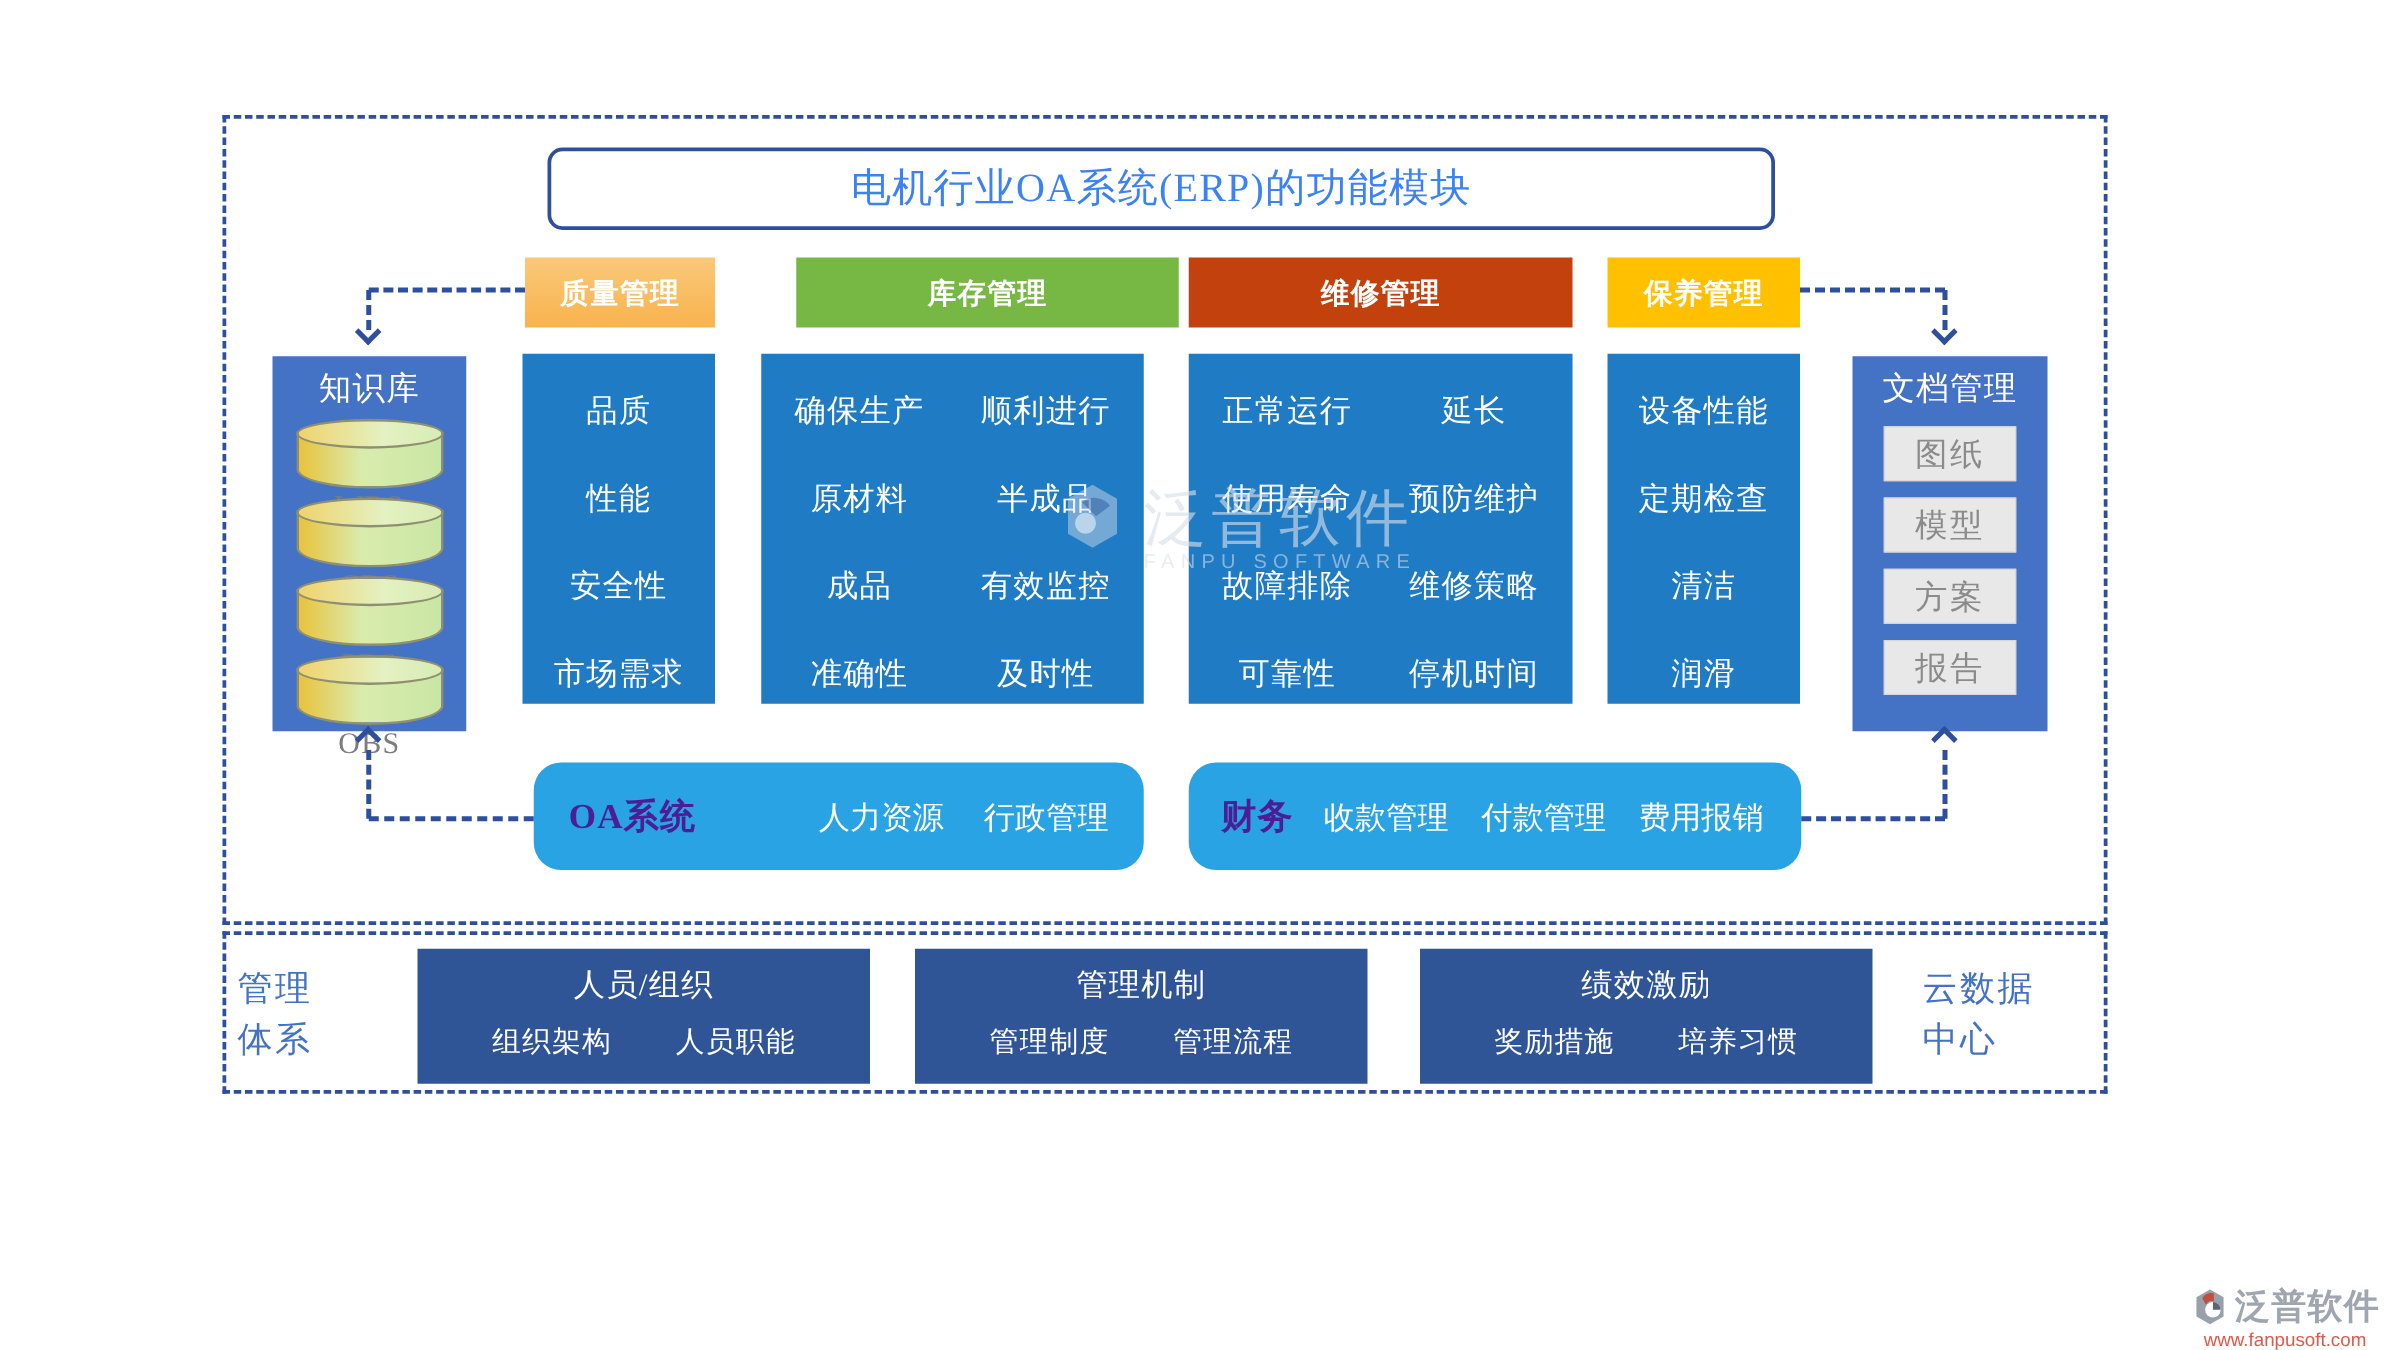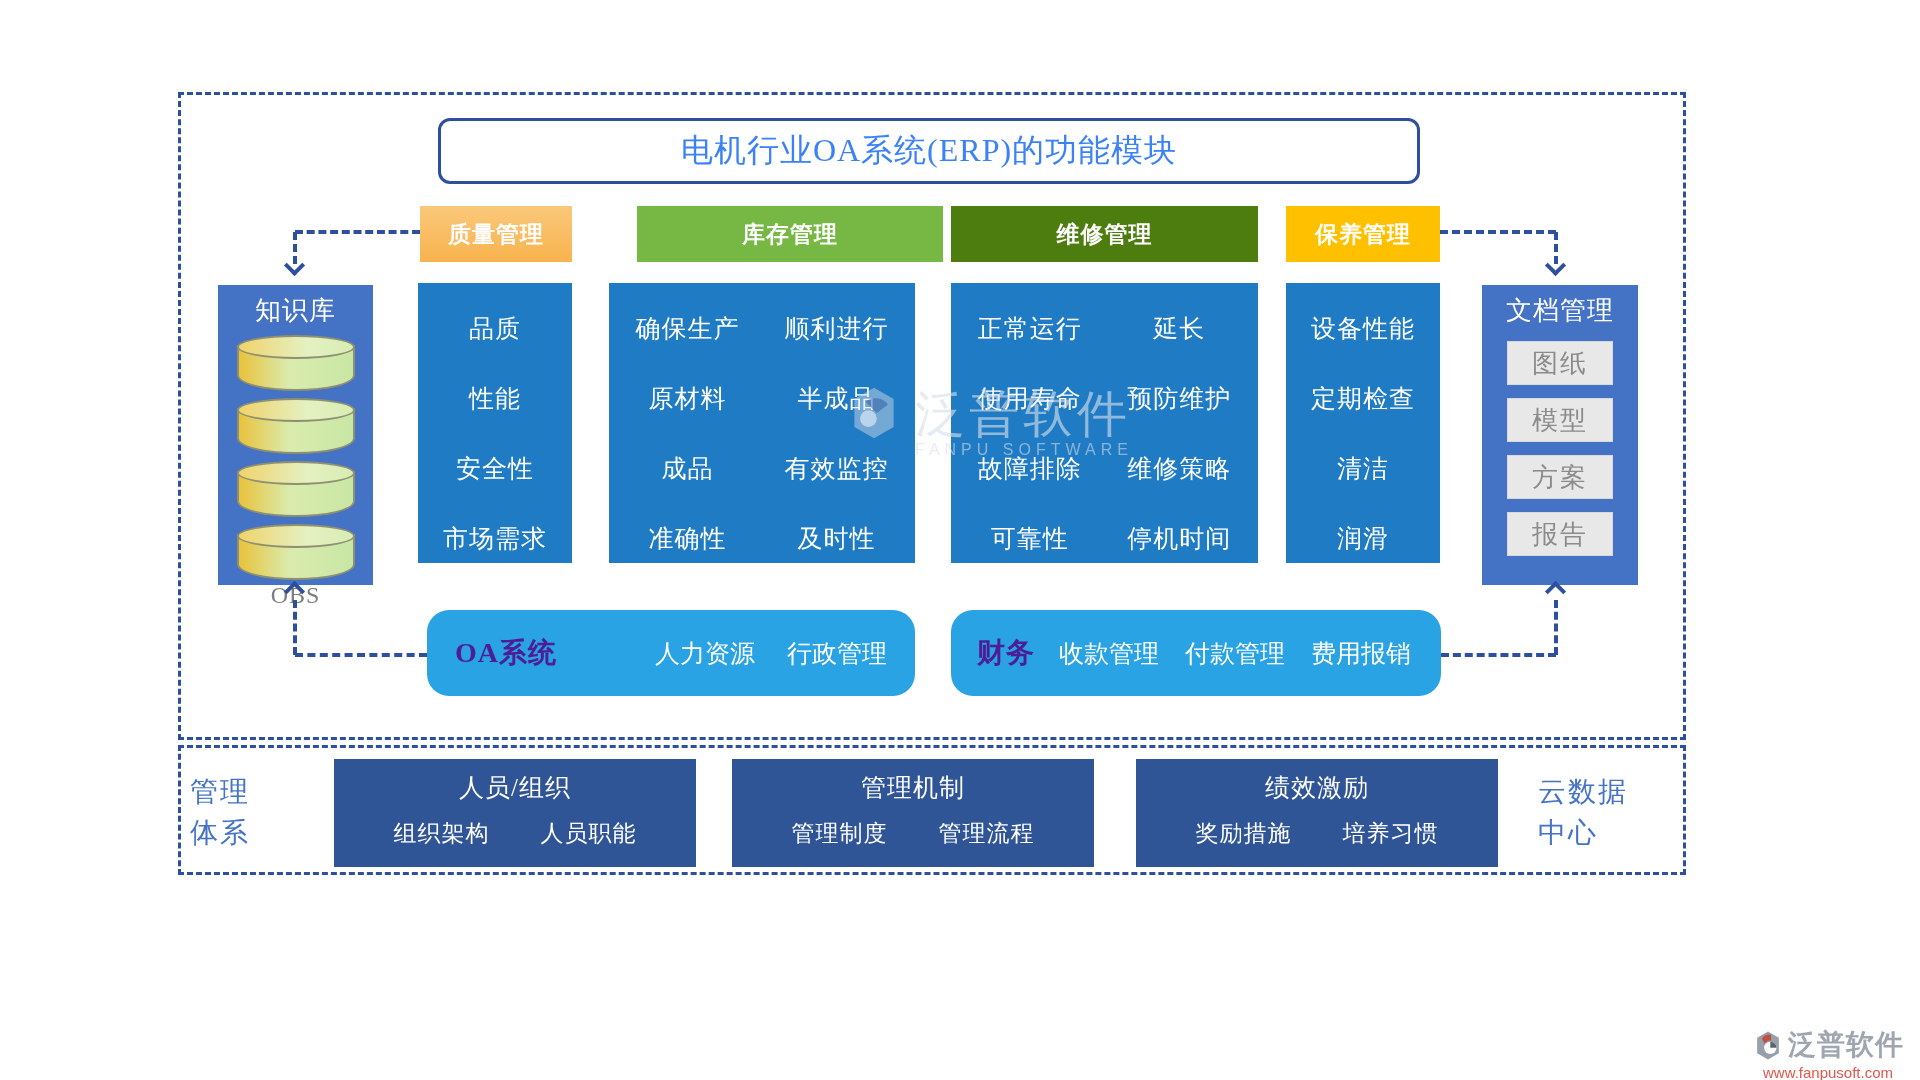--- a/index.html
+++ b/index.html
@@ -15,21 +15,21 @@
   
   .title-box{left:438px;top:118px;width:982px;height:66px;background:#ffffff;
              border:3px solid #2E4E9E;border-radius:12px;display:flex;align-items:center;justify-content:center;}
   .title-box span{font-size:32px;font-weight:normal;color:#3b82f6;letter-spacing:1px;}
 
   
   .hdr{top:206px;height:56px;display:flex;align-items:center;justify-content:center;
        color:#fff;font-size:23px;font-weight:600;letter-spacing:1px;}
   .hdr-quality{left:420px;width:152px;background:linear-gradient(180deg,#FAC87A,#F8B34D);}
   .hdr-inventory{left:609px;width:306px;background:#76B843;font-weight:700;margin-left:28px;}
-  .hdr-repair{left:951px;width:307px;background:#4d7c0f;font-weight:700;align-items:center;}
+  .hdr-repair{left:951px;width:307px;background:#c2410c;font-weight:700;align-items:center;}
   .hdr-maint{left:1286px;width:154px;background:#FFC000;}
 
   
   .panel{background:#4472C4;color:#fff;}
   .panel-left{left:218px;top:285px;width:155px;height:300px;}
   .panel-right{left:1482px;top:285px;width:156px;height:300px;}
   .panel-title{display:block;text-align:center;font-size:26px;margin-top:8px;letter-spacing:1px;}
 
   
   .cylinder{position:relative;width:118px;height:56px;margin:7px auto 0 auto;}

